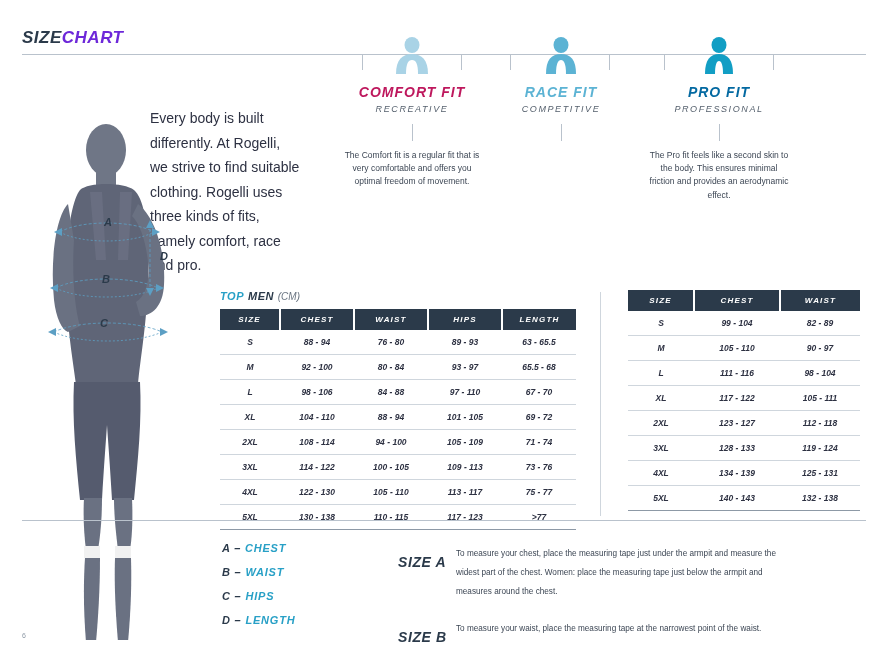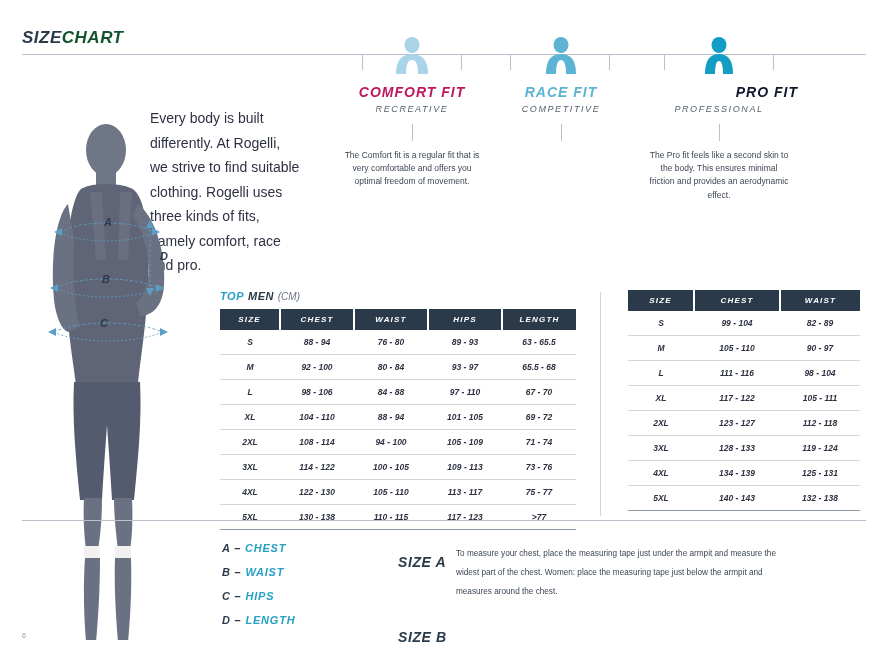--- a/index.html
+++ b/index.html
@@ -20,21 +20,21 @@
     position: absolute;
     left: 22px; top: 28px; width: 844px;
   }
   #title {
     font-size: 17px;
     font-weight: bold;
     font-style: italic;
     letter-spacing: 0.5px;
     color: #2b3a4a;
   }
-  #title .accent { color: #14532d; }
+  #title .accent { color: #6d28d9; }
   #header-rule {
     position: absolute;
     left: 0; top: 26px;
     width: 844px; height: 1px;
     background: #b9c2cc;
   }
 
   
   .fit-col {
     position: absolute;
@@ -226,21 +226,21 @@
 </div>
 
 <div class="fit-col" style="left:640px; top:36px;">
   <div class="fit-icon">
     <svg width="44" height="38" viewBox="0 0 44 38">
       <ellipse cx="22" cy="9" rx="7.5" ry="8" fill="#129ec4"></ellipse>
       <path d="M8 38 C8 24 13 18 22 18 C31 18 36 24 36 38 Z" fill="#129ec4"></path>
       <path d="M18 38 C18 29 19.5 25 22 25 C24.5 25 26 29 26 38 Z" fill="#ffffff"></path>
     </svg>
   </div>
-  <div class="fit-name" style="color:#0f172a;text-align:right;">PRO FIT</div>
+  <div class="fit-name" style="color:#0369a1;">PRO FIT</div>
   <div class="fit-sub">PROFESSIONAL</div>
   <div class="fit-tick"></div>
   <div class="fit-desc">The Pro fit feels like a second skin to the body. This ensures minimal friction and provides an aerodynamic effect.</div>
 </div>
 
 <div id="model">
   <svg width="190" height="520" viewBox="0 0 190 520">
 
     <ellipse cx="78" cy="30" rx="20" ry="26" fill="#6f7686"></ellipse>
 
@@ -462,16 +462,17 @@
   </div>
 </div>
 
 <div id="measure">
   <div class="measure-row">
     <span class="measure-key">SIZE A</span>
     <span class="measure-text">To measure your chest, place the measuring tape just under the armpit and measure the widest part of the chest. Women: place the measuring tape just below the armpit and measures around the chest.</span>
   </div>
   <div class="measure-row" style="margin-top:18px;">
     <span class="measure-key">SIZE B</span>
+    <span class="measure-text">To measure your waist, place the measuring tape at the narrowest point of the waist.</span>
   </div>
 </div>
 
 <div id="page-num">6</div>
 
 </body></html>

